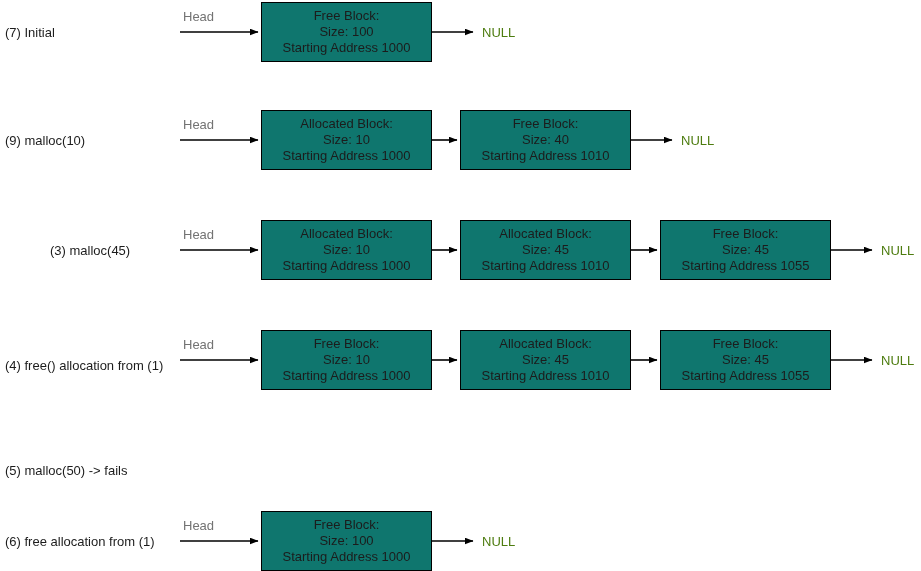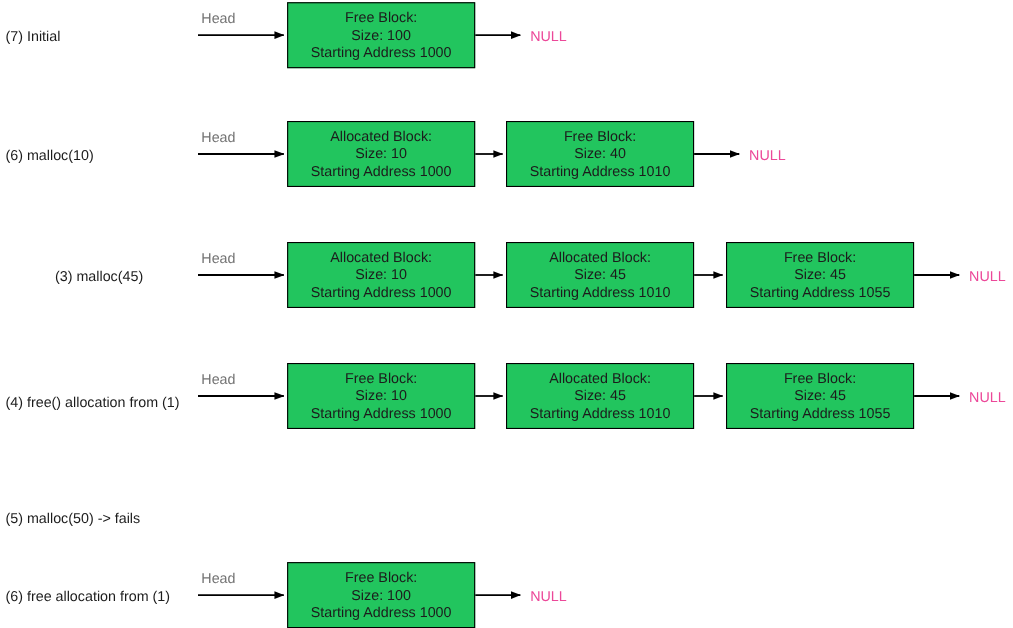--- a/index.html
+++ b/index.html
@@ -27,38 +27,38 @@
     position: absolute;
     font-size: 13px;
     line-height: 15px;
     color: #1c1c1c;
     white-space: nowrap;
   }
   .block {
     position: absolute;
     box-sizing: border-box;
     border: 1.6px solid #000000;
-    background: #22c55e;
+    background: #0f766e;
     display: flex;
     flex-direction: column;
     align-items: center;
     justify-content: center;
   }
   .block-line {
     font-size: 13px;
     line-height: 16px;
     color: #1c1c1c;
     white-space: nowrap;
     text-align: center;
   }
   .null-label {
     position: absolute;
     font-size: 13px;
     line-height: 15px;
-    color: #ec4899;
+    color: #4d7c0f;
     white-space: nowrap;
   }
   .head-label {
     position: absolute;
     font-size: 13px;
     line-height: 15px;
     color: #737373;
     white-space: nowrap;
   }
   svg.arrows {
@@ -104,21 +104,21 @@
   </svg>
   <div id="nodes">
       <div class="step-label" style="left: 5px; top: 25px;">(7) Initial</div>
       <div class="head-label" style="left: 183px; top: 9px;">Head</div>
       <div class="block" style="left: 261px; top: 2px; width: 171px; height: 60px;">
         <div class="block-line">Free Block:</div>
         <div class="block-line">Size: 100</div>
         <div class="block-line">Starting Address 1000</div>
       </div>
       <div class="null-label" style="left: 482px; top: 25px;">NULL</div>
-      <div class="step-label" style="left: 5px; top: 133px;">(6) malloc(10)</div>
+      <div class="step-label" style="left: 5px; top: 133px;">(9) malloc(10)</div>
       <div class="head-label" style="left: 183px; top: 117px;">Head</div>
       <div class="block" style="left: 261px; top: 110px; width: 171px; height: 60px;">
         <div class="block-line">Allocated Block:</div>
         <div class="block-line">Size: 10</div>
         <div class="block-line">Starting Address 1000</div>
       </div>
       <div class="block" style="left: 460px; top: 110px; width: 171px; height: 60px;">
         <div class="block-line">Free Block:</div>
         <div class="block-line">Size: 40</div>
         <div class="block-line">Starting Address 1010</div>

